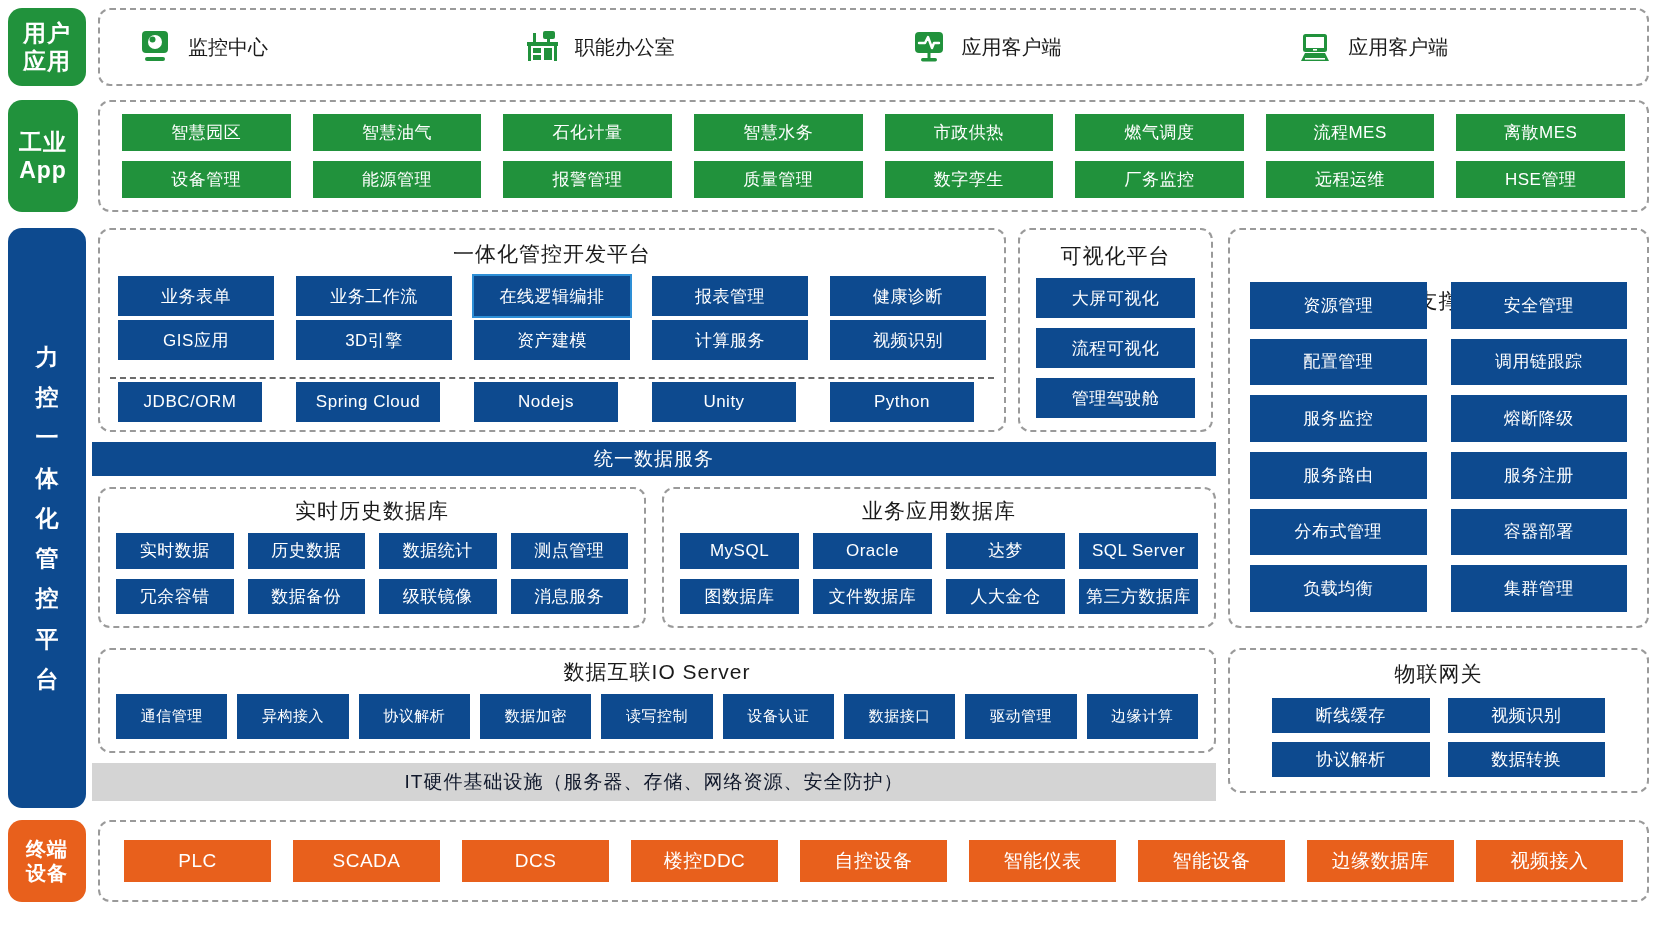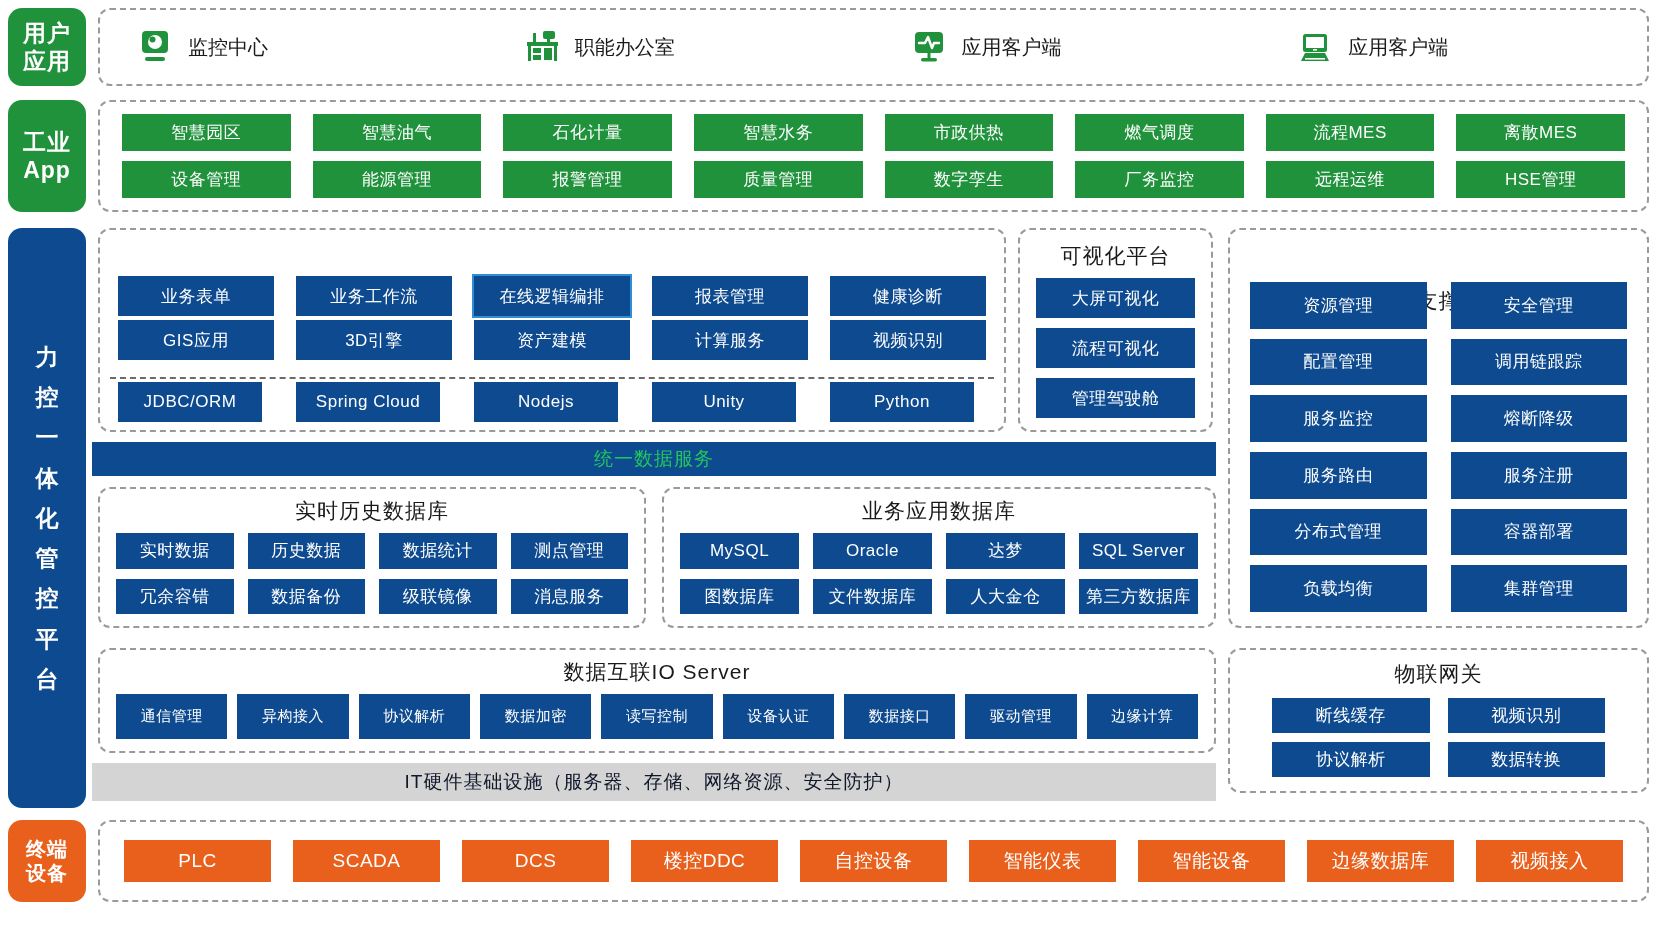--- a/index.html
+++ b/index.html
@@ -20,21 +20,21 @@
     font-weight: bold;
     display: flex;
     flex-direction: column;
     align-items: center;
     justify-content: center;
     line-height: 1.22;
     letter-spacing: 1px;
   }
   .rail-label span { display: block; }
   #rail-user { left: 8px; top: 8px; width: 78px; height: 78px; font-size: 23px; }
-  #rail-app  { left: 8px; top: 100px; width: 78px; height: 112px; font-size: 23px; }
+  #rail-app  { left: 8px; top: 100px; width: 70px; height: 112px; font-size: 23px; }
   #rail-platform {
     left: 8px; top: 228px; width: 78px; height: 580px;
     background: #0d4a8f; border-radius: 14px; font-size: 23px;
     letter-spacing: 0; line-height: 1.75;
   }
   #rail-terminal { left: 8px; top: 820px; width: 78px; height: 82px; background:#e8601c; font-size: 20px; }
 
   
   .dashed {
     position: absolute;
@@ -113,21 +113,21 @@
   #sup-title { position: absolute; left:0; right:0; top: 25px; margin-top: 32px; }
   #sup-grid {
     position: absolute; left: 20px; right: 20px; top: 52px; bottom: 14px;
     display: grid; grid-template-columns: 1fr 1fr; grid-template-rows: repeat(6, 1fr);
     gap: 10px 24px;
   }
 
   
   #bar-uds {
     position: absolute; left: 92px; top: 442px; width: 1124px; height: 34px;
-    background: #0d4a8f; color: #22c55e; display: flex; align-items: center; justify-content: center;
+    background: #0d4a8f; color: #ffffff; display: flex; align-items: center; justify-content: center;
     font-size: 19px; letter-spacing: 1px;
   }
 
   
   #box-rtdb { left: 98px; top: 487px; width: 548px; height: 141px; }
   #box-appdb { left: 662px; top: 487px; width: 554px; height: 141px; }
   .db-title { position: absolute; left:0; right:0; top: 8px; }
   .db-grid {
     position: absolute; left: 16px; right: 16px; top: 44px; bottom: 12px;
     display: grid; grid-template-columns: repeat(4, 1fr); grid-template-rows: 1fr 1fr;
@@ -275,20 +275,21 @@
       <div class="chip green">报警管理</div>
       <div class="chip green">质量管理</div>
       <div class="chip green">数字孪生</div>
       <div class="chip green">厂务监控</div>
       <div class="chip green">远程运维</div>
       <div class="chip green">HSE管理</div>
     </div>
   </div>
 
   <div class="dashed" id="box-dev">
+    <div class="sect-title" id="dev-title">一体化管控开发平台</div>
     <div id="dev-inner"></div>
     <div id="dev-grid-a">
       <div class="chip blue">业务表单</div>
       <div class="chip blue">业务工作流</div>
       <div class="chip blue hl">在线逻辑编排</div>
       <div class="chip blue">报表管理</div>
       <div class="chip blue">健康诊断</div>
       <div class="chip blue">GIS应用</div>
       <div class="chip blue">3D引擎</div>
       <div class="chip blue">资产建模</div>

